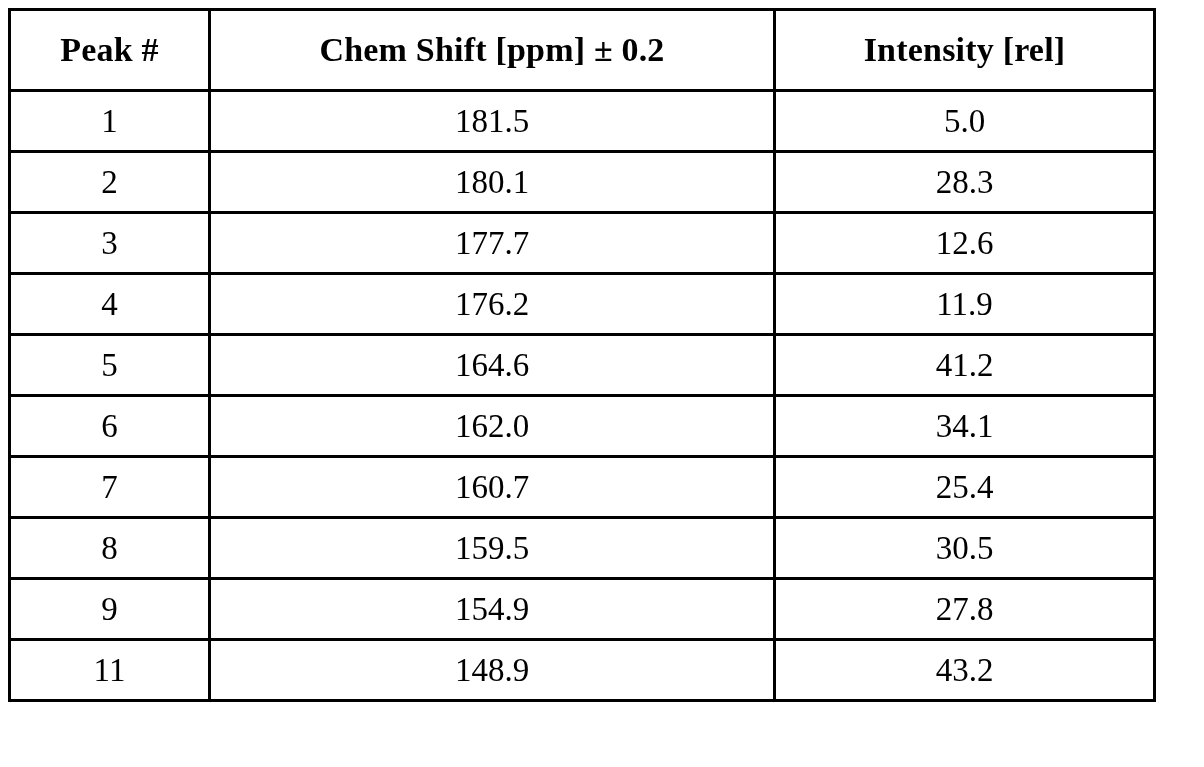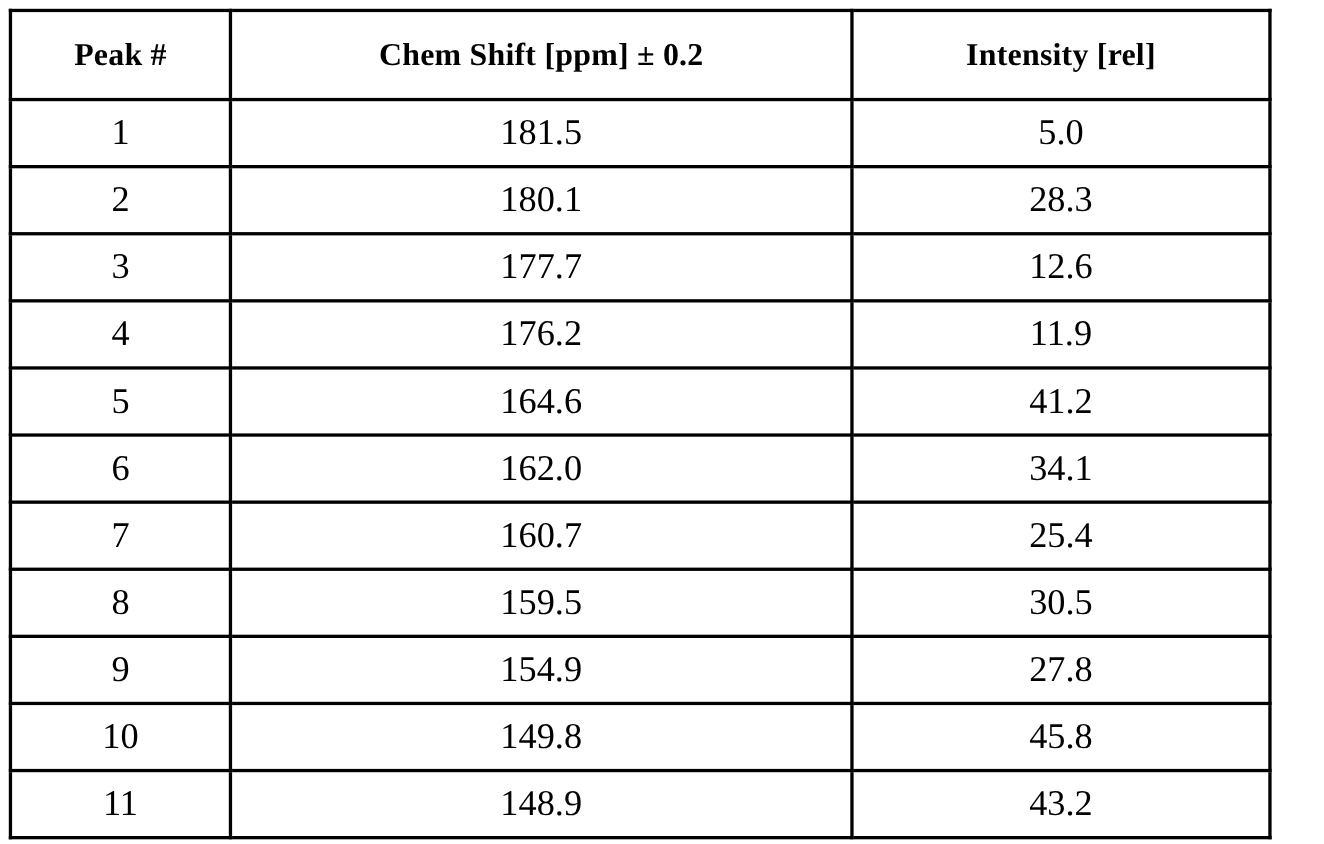--- a/index.html
+++ b/index.html
@@ -40,21 +40,21 @@
     border: 3px solid #000000;
     text-align: center;
     vertical-align: middle;
     padding: 0;
     font-family: "Liberation Serif", serif;
   }
 
   table.peak-table thead th {
     height: 78px;
     font-weight: bold;
-    font-size: 29px;
+    font-size: 34px;
     letter-spacing: 0.2px;
   }
 
   table.peak-table tbody td {
     height: 58px;
     font-weight: normal;
     font-size: 33px;
   }
 </style>
 </head>
@@ -114,24 +114,19 @@
         <td>8</td>
         <td>159.5</td>
         <td>30.5</td>
       </tr>
       <tr>
         <td>9</td>
         <td>154.9</td>
         <td>27.8</td>
       </tr>
       <tr>
-        <td>10</td>
-        <td>149.8</td>
-        <td>45.8</td>
-      </tr>
-      <tr>
         <td>11</td>
         <td>148.9</td>
         <td>43.2</td>
       </tr>
     </tbody>
   </table>
 </div>
 
 </body></html>

